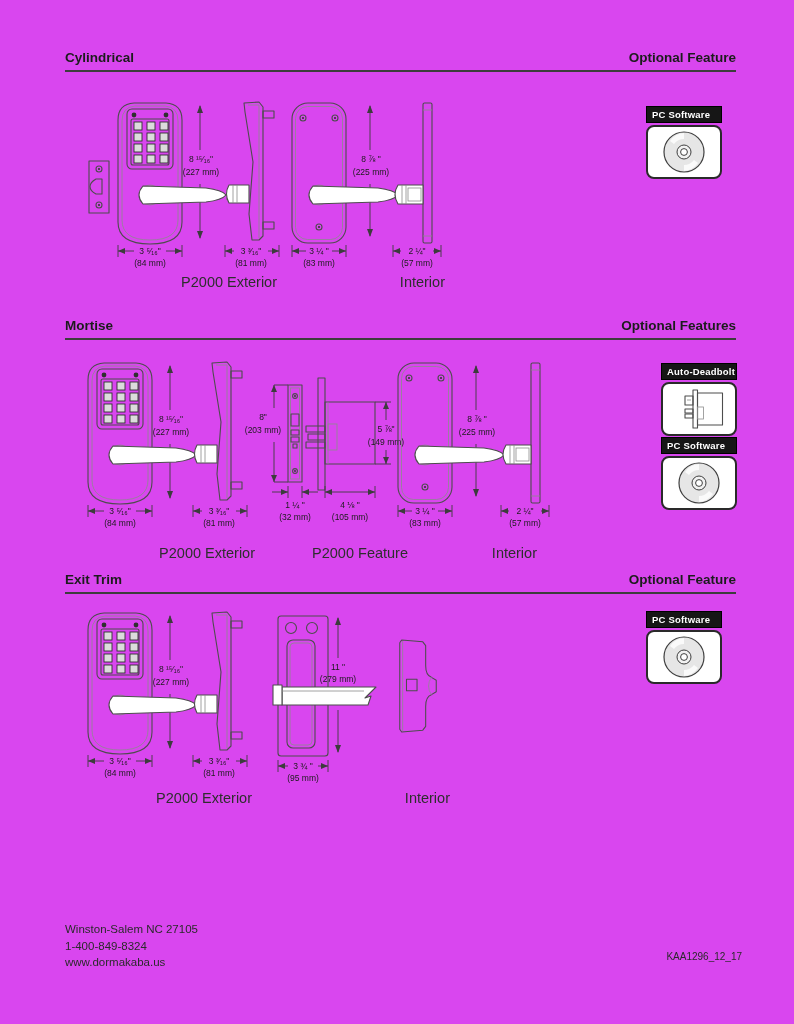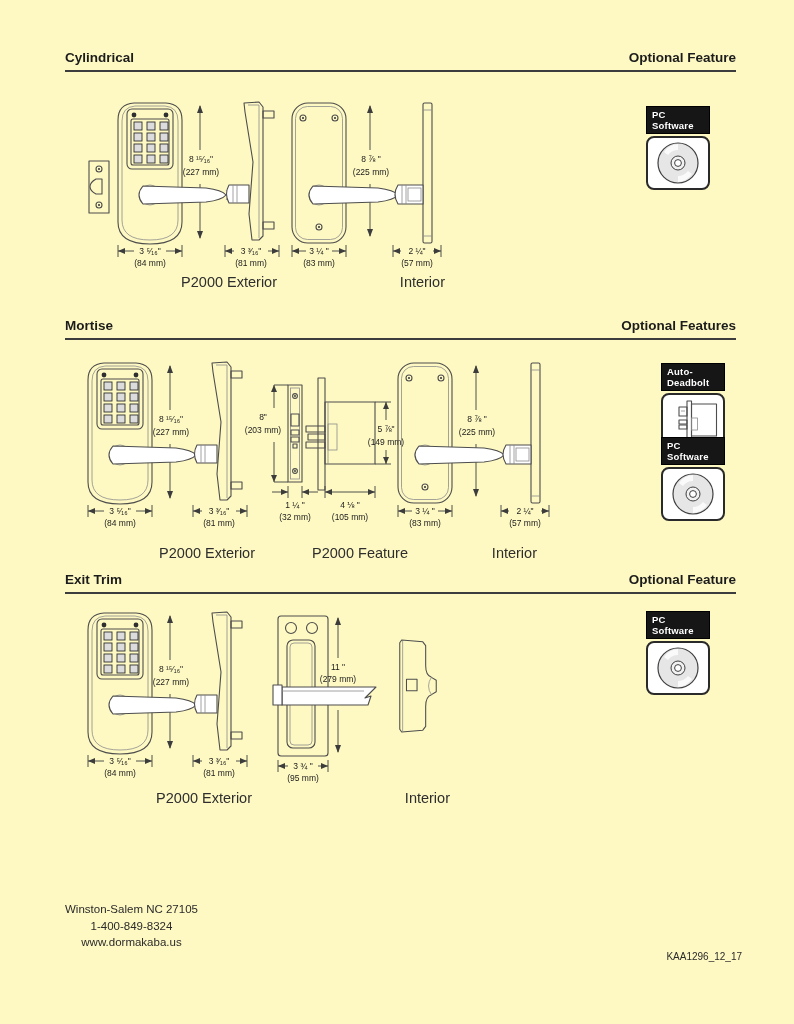--- a/index.html
+++ b/index.html
@@ -1,36 +1,36 @@
 <!DOCTYPE html>
 <html><head>
 <meta charset="utf-8">
 <style>
   html,body{margin:0;padding:0;background:#fff;}
-  .page{position:relative;width:794px;height:1024px;background:#fef9c3;overflow:hidden;
+  .page{position:relative;width:794px;height:1024px;background:#d946ef;overflow:hidden;
         font-family:"Liberation Sans",sans-serif;color:#1c1c1c;}
   .sec-head{position:absolute;left:65px;width:671px;display:flex;justify-content:space-between;
             font-weight:700;font-size:13.5px;color:#1c1c1c;border-bottom:2.5px solid #3d3d3d;
             padding-bottom:5px;}
   .cap{position:absolute;font-size:14.5px;color:#2e2e2e;text-align:right;line-height:19px;}
   .drw{position:absolute;}
   .ln{fill:none;stroke:#4d4d4d;stroke-width:1.1;stroke-linejoin:round;}
   .ln2{fill:none;stroke:#8c8c8c;stroke-width:.8;}
   .lnf{fill:#fff;stroke:#4d4d4d;stroke-width:1.1;stroke-linejoin:round;}
   .dln{fill:none;stroke:#3c3c3c;stroke-width:.9;}
   .key{fill:#dcdcdc;stroke:#2f2f2f;stroke-width:.9;}
   .scr{fill:#2f2f2f;}
   svg text{font-family:"Liberation Sans",sans-serif;font-size:8.5px;fill:#1b1b1b;text-anchor:middle;}
   svg polygon{fill:#3c3c3c;}
-  .opt{position:absolute;width:64px;}
+  .opt{position:absolute;width:76px;}
   .opt-label{background:#161616;color:#fff;font-weight:700;font-size:9.5px;
              padding:2px 0 2px 5px;border:1px solid #000;letter-spacing:.2px;}
   .opt-box{margin-top:2px;border:2px solid #2a2a2a;border-radius:8px;height:50px;
            display:flex;align-items:center;justify-content:center;background:#fff;}
-  .footer{position:absolute;left:65px;top:901px;font-size:11.5px;line-height:16.5px;color:#2a2a2a;text-align:center;}
+  .footer{position:absolute;left:65px;top:921px;font-size:11.5px;line-height:16.5px;color:#2a2a2a;}
   .doccode{position:absolute;right:52px;top:951px;font-size:10px;color:#2a2a2a;}
 </style>
 </head>
 <body>
 
 <div class="page">
 
   <div class="sec-head" style="top:50px">
     <span>Cylindrical</span>
     <span>Optional Feature</span>

